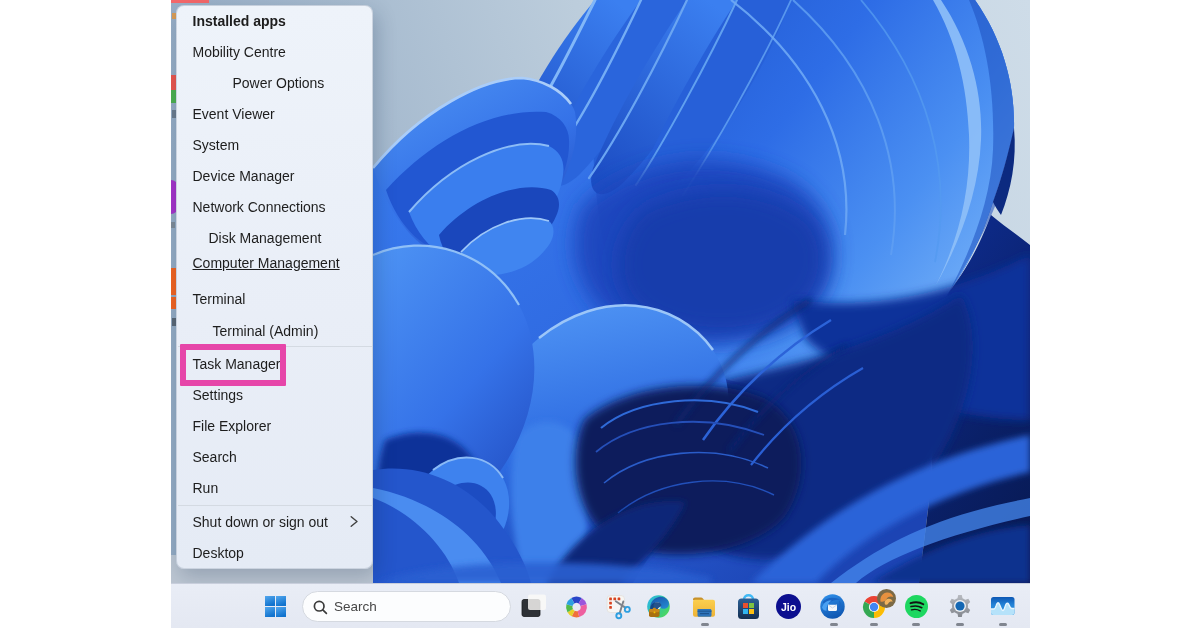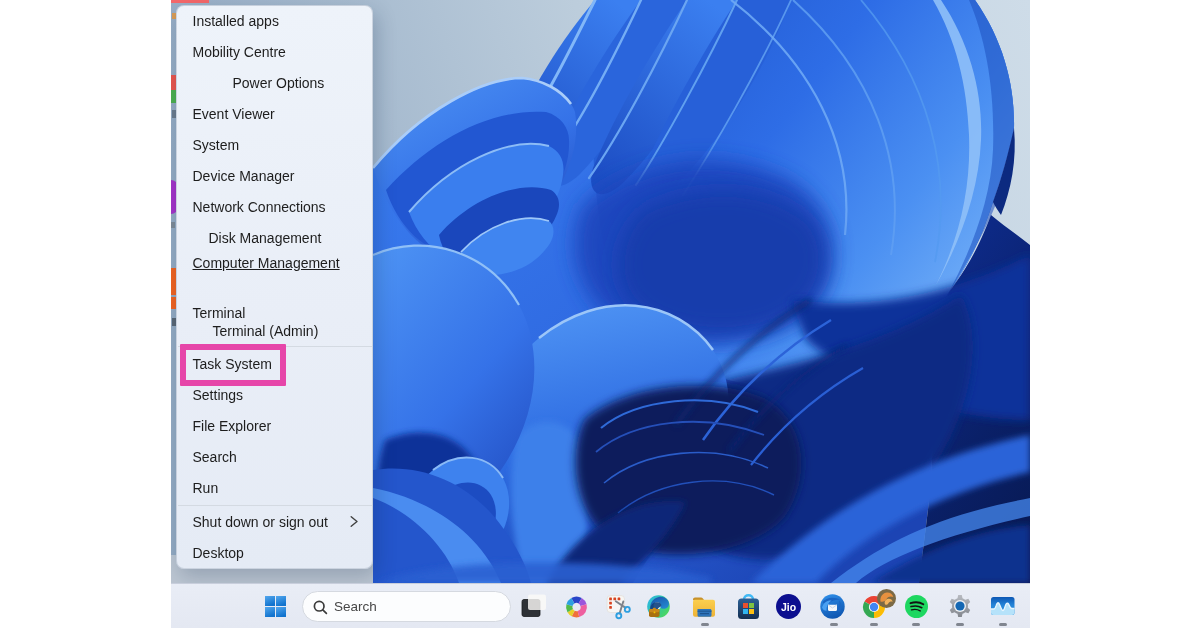--- a/index.html
+++ b/index.html
@@ -160,33 +160,33 @@
   <div style="position:absolute;left:0px;top:75px;width:6px;height:15px;background:#e8554d;"></div>
   <div style="position:absolute;left:0px;top:90px;width:6px;height:13px;background:#4caf50;"></div>
   <div style="position:absolute;left:1px;top:110px;width:4px;height:8px;background:#6b7b8d;"></div>
   <div style="position:absolute;left:0px;top:180px;width:7px;height:34px;border-radius:0 17px 17px 0;background:#a333c8;"></div>
   <div style="position:absolute;left:0px;top:222px;width:4px;height:6px;background:#7d8a97;"></div>
   <div style="position:absolute;left:0px;top:268px;width:6px;height:27px;background:#f06321;"></div>
   <div style="position:absolute;left:0px;top:297px;width:5px;height:12px;background:#f06321;"></div>
   <div style="position:absolute;left:1px;top:318px;width:4px;height:8px;background:#5a6775;"></div>
 
   <div id="menu">
-    <span class="mi" style="top:6.3px;">Installed apps</span>
+    <span class="mi" style="top:6.3px;font-weight:bold;">Installed apps</span>
     <span class="mi" style="top:37.3px;">Mobility Centre</span>
     <span class="mi" style="top:68.4px;margin-left:40px;">Power Options</span>
     <span class="mi" style="top:99.5px;">Event Viewer</span>
     <span class="mi" style="top:130.4px;">System</span>
     <span class="mi" style="top:161.4px;text-align:center;">Device Manager</span>
     <span class="mi" style="top:192.4px;">Network Connections</span>
     <span class="mi" style="top:223.4px;margin-left:16px;">Disk Management</span>
     <span class="mi" style="top:248px;text-decoration:underline;">Computer Management</span>
-    <span class="mi" style="top:298px;">Terminal</span>
+    <span class="mi" style="top:284px;">Terminal</span>
     <span class="mi" style="top:316.4px;margin-left:20px;">Terminal (Admin)</span>
     <div class="sep" style="top:340.3px;"></div>
-    <span class="mi" style="top:349.8px;">Task System</span>
+    <span class="mi" style="top:349.8px;">Task Manager</span>
     <span class="mi" style="top:380.9px;">Settings</span>
     <span class="mi" style="top:411.9px;">File Explorer</span>
     <span class="mi" style="top:442.9px;">Search</span>
     <span class="mi" style="top:473.9px;">Run</span>
     <div class="sep" style="top:499.1px;"></div>
     <span class="mi" style="top:507px;">Shut down or sign out</span>
     <svg style="position:absolute;left:172px;top:509px;" width="10" height="13" viewBox="0 0 10 13">
       <path d="M2.2,1.8 L8,6.5 L2.2,11.2" stroke="#3f3f3f" stroke-width="1.4" fill="none" stroke-linejoin="round" stroke-linecap="round"></path>
     </svg>
     <span class="mi" style="top:538px;">Desktop</span>

